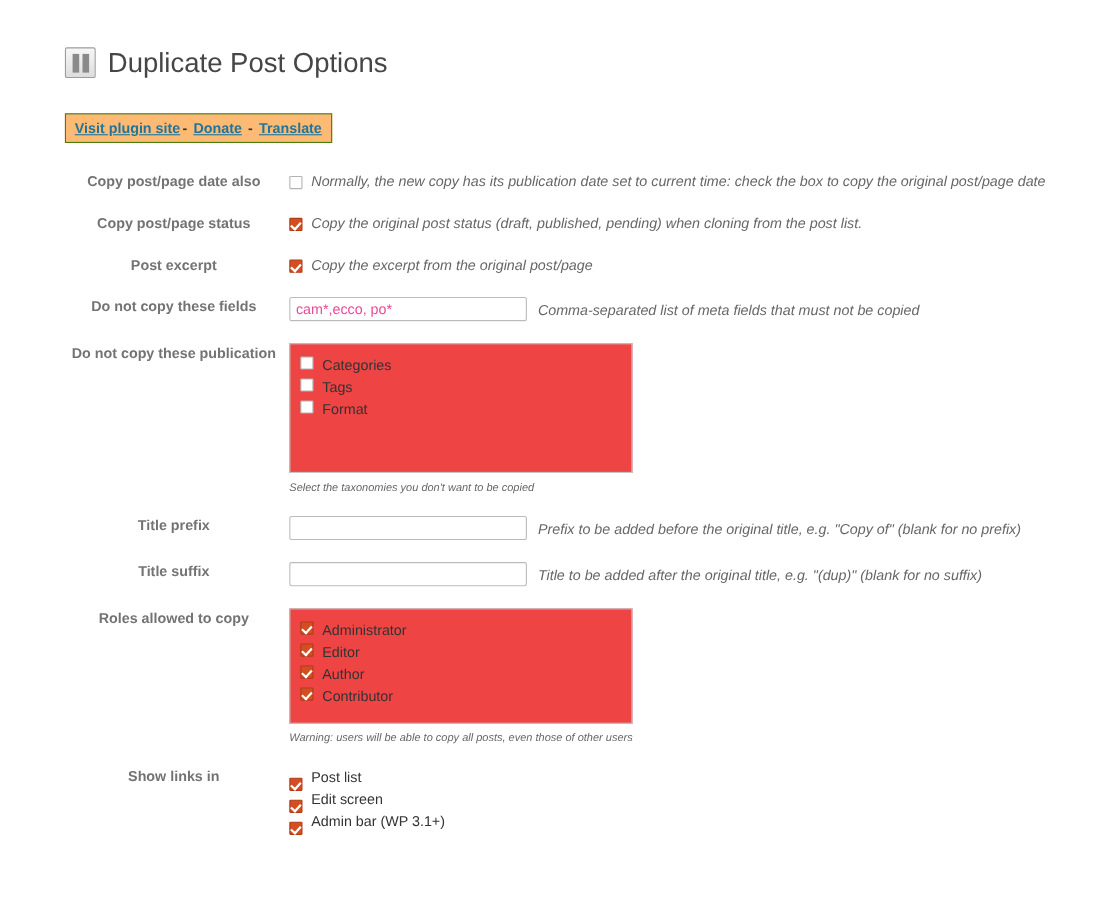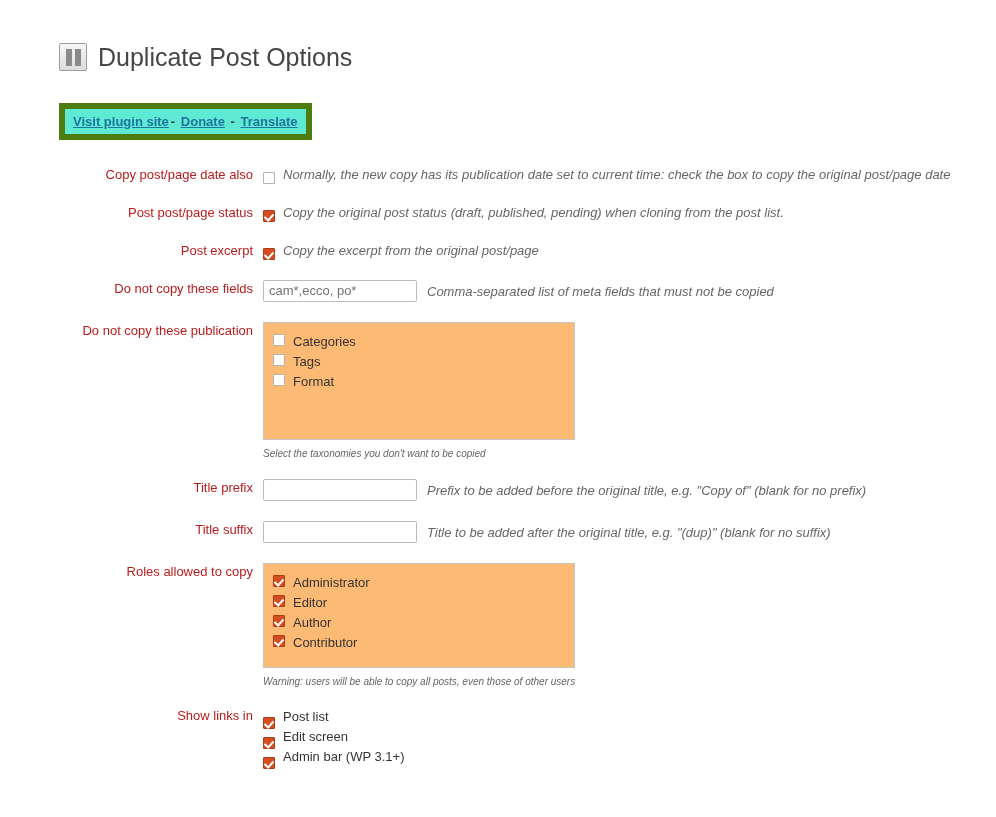--- a/index.html
+++ b/index.html
@@ -56,22 +56,22 @@
     font-size: 25px;
     font-weight: normal;
     color: #464646;
     line-height: 30px;
   }
 
   
   .links-bar {
     margin: 10px 0 0 14px;
     display: inline-block;
-    border: 6px solid #4d7c0f;
-    background: #5eead4;
+    border: 1px solid #4d7c0f;
+    background: #fdba74;
     padding: 5px 8px 5px 8px;
     font-size: 13px;
     font-weight: bold;
   }
   .links-bar a {
     color: #21759b;
     text-decoration: underline;
   }
   .links-bar .sep {
     color: #333;
@@ -80,40 +80,40 @@
   }
 
   
   .form-table {
     margin-top: 16px;
     width: 100%;
     border-collapse: collapse;
   }
   .form-table th {
     width: 218px;
-    text-align: right;
+    text-align: center;
     vertical-align: top;
-    font-weight: normal;
-    color: #b91c1c;
+    font-weight: bold;
+    color: #737373;
     font-size: 13px;
     padding: 11px 10px 11px 18px;
     line-height: 16px;
   }
   .form-table td {
     vertical-align: top;
     padding: 10px 10px 10px 0;
   }
   .desc {
     font-style: italic;
     color: #666666;
     font-size: 13px;
   }
   .row-inline {
     display: flex;
-    align-items: flex-end;
+    align-items: center;
   }
   .row-inline .desc { padding-top: 1px; }
 
   
   .cb {
     width: 12px;
     height: 12px;
     border: 1px solid #b4b4b4;
     background: #ffffff;
     display: inline-block;
@@ -134,42 +134,42 @@
     top: 1px;
     width: 4px;
     height: 7px;
     border: solid #ffffff;
     border-width: 0 2px 2px 0;
     transform: rotate(42deg);
   }
 
   
   input.text {
-    width: 154px;
+    width: 216px;
     height: 22px;
     border: 1px solid #bbbbbb;
     background: #ffffff;
     font-family: "Liberation Sans", sans-serif;
     font-size: 13px;
-    color: #737373;
+    color: #ec4899;
     padding: 2px 5px;
     border-radius: 2px;
     vertical-align: top;
   }
   .input-row {
     display: flex;
     align-items: flex-start;
   }
   .input-row .desc { margin-left: 10px; padding-top: 4px; }
 
   
   .listbox {
     width: 312px;
     border: 1px solid #c6c6c6;
-    background: #fdba74;
+    background: #ef4444;
     padding: 9px 8px 8px 9px;
   }
   .listbox.tax { height: 118px; }
   .listbox.roles { height: 105px; }
   .listbox .item {
     display: flex;
     align-items: flex-start;
     line-height: 20px;
     font-size: 13px;
     color: #333;
@@ -210,21 +210,21 @@
         <th>Copy post/page date also</th>
         <td>
           <div class="row-inline">
             <span class="cb"></span>
             <span class="desc">Normally, the new copy has its publication date set to current time: check the box to copy the original post/page date</span>
           </div>
         </td>
       </tr>
 
       <tr>
-        <th>Post post/page status</th>
+        <th>Copy post/page status</th>
         <td>
           <div class="row-inline">
             <span class="cb checked"></span>
             <span class="desc">Copy the original post status (draft, published, pending) when cloning from the post list.</span>
           </div>
         </td>
       </tr>
 
       <tr>
         <th>Post excerpt</th>

